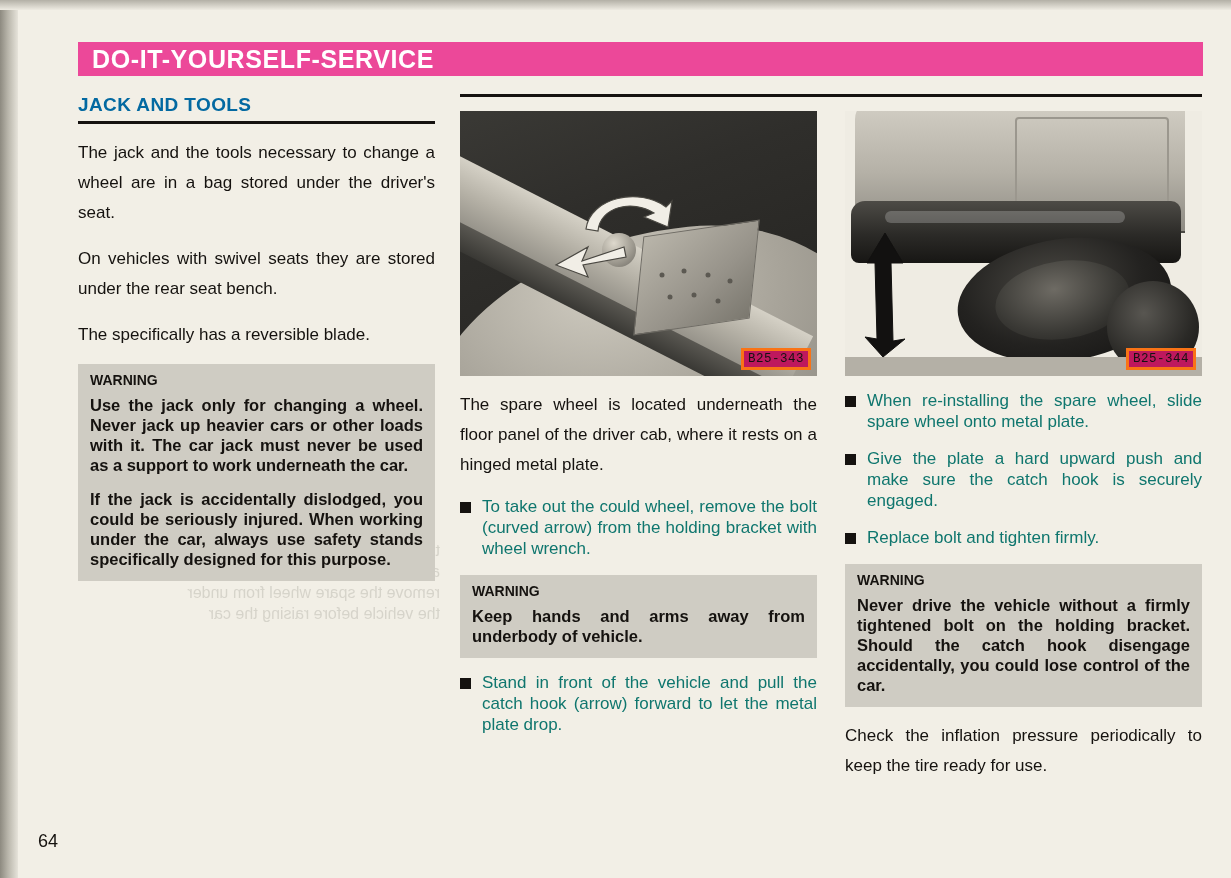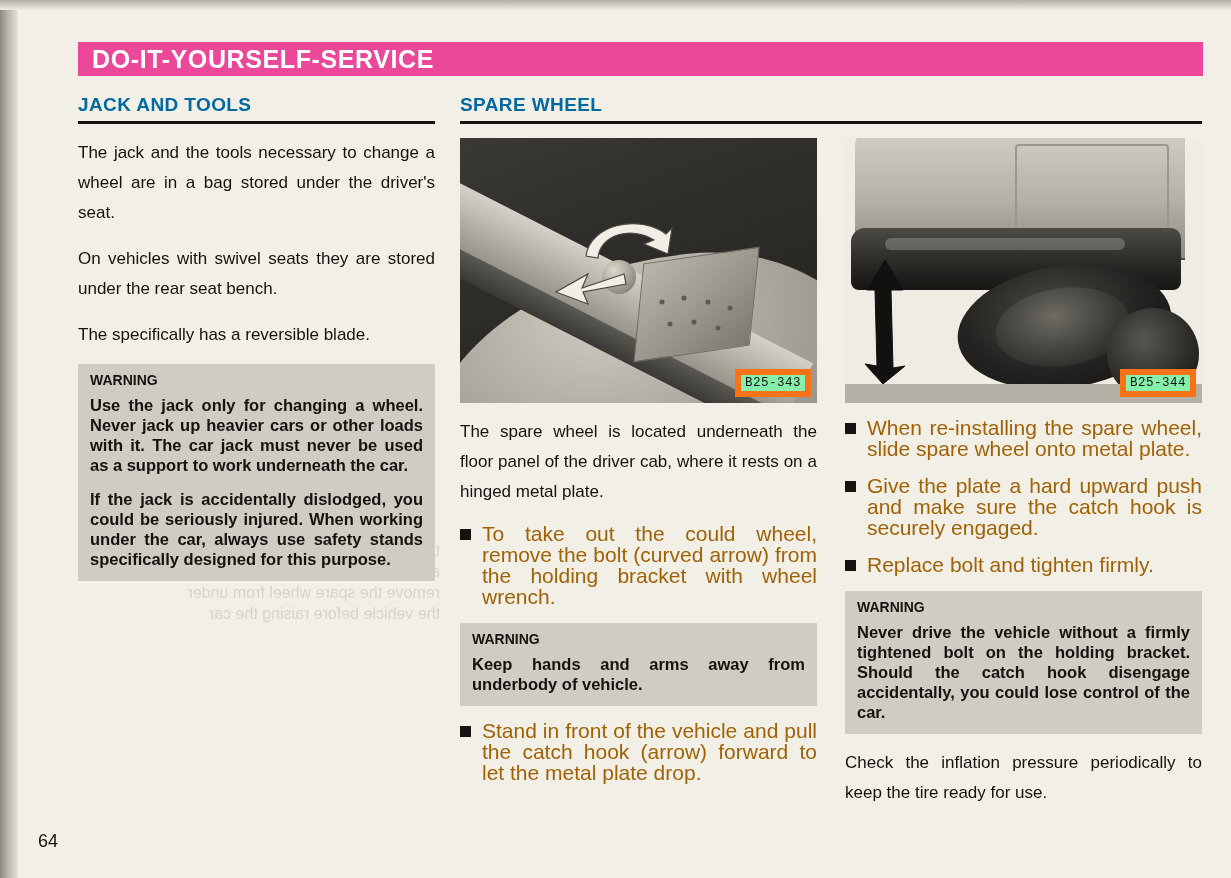--- a/index.html
+++ b/index.html
@@ -104,24 +104,24 @@
     font-weight: bold;
     margin: 0 0 14px 0;
     color: #15120f;
     text-align: justify;
   }
   .warn p:last-child { margin-bottom: 0; }
   
   .bullet {
     position: relative;
     padding-left: 22px;
-    font-size: 21px;
+    font-size: 17px;
     line-height: 21px;
     margin: 0 0 16px 0;
-    color: #a16207;
+    color: #0f766e;
     text-align: justify;
   }
   .bullet:before {
     content: "";
     position: absolute;
     left: 0;
     top: 6px;
     width: 11px;
     height: 11px;
     background: #15120f;
@@ -138,22 +138,22 @@
     width: 357px;
     height: 265px;
     overflow: hidden;
     background: #6e6c66;
     margin-bottom: 14px;
   }
   .fig-caption {
     position: absolute;
     right: 6px;
     bottom: 6px;
-    background: #86efac;
-    border: 6px solid #f97316;
+    background: #be185d;
+    border: 3px solid #f97316;
     font-size: 12.5px;
     font-family: "Liberation Mono", monospace;
     padding: 1px 4px;
     color: #15120f;
     letter-spacing: 0.5px;
   }
   
   .f1-sky {
     position: absolute; inset: 0;
     background: linear-gradient(160deg,#3a3935 0%, #2f2e2b 35%, #23221f 100%);
@@ -309,21 +309,20 @@
         <p class="body last">The specifically has a reversible blade.</p>
 
         <div class="warn">
           <div class="warn-title">WARNING</div>
           <p>Use the jack only for changing a wheel. Never jack up heavier cars or other loads with it. The car jack must never be used as a support to work underneath the car.</p>
           <p>If the jack is accidentally dislodged, you could be seriously injured. When working under the car, always use safety stands specifically designed for this purpose.</p>
         </div>
       </div>
 
       <div class="col-right">
-        <div class="sec-title">SPARE WHEEL</div>
         <div class="rule"></div>
 
         <div class="subcols">
 
           <div class="sub-a">
             <div class="figure">
               <div class="f1-sky"></div>
               <div class="f1-floor"></div>
               <div class="f1-beam"></div>
               <div class="f1-beam2"></div>

